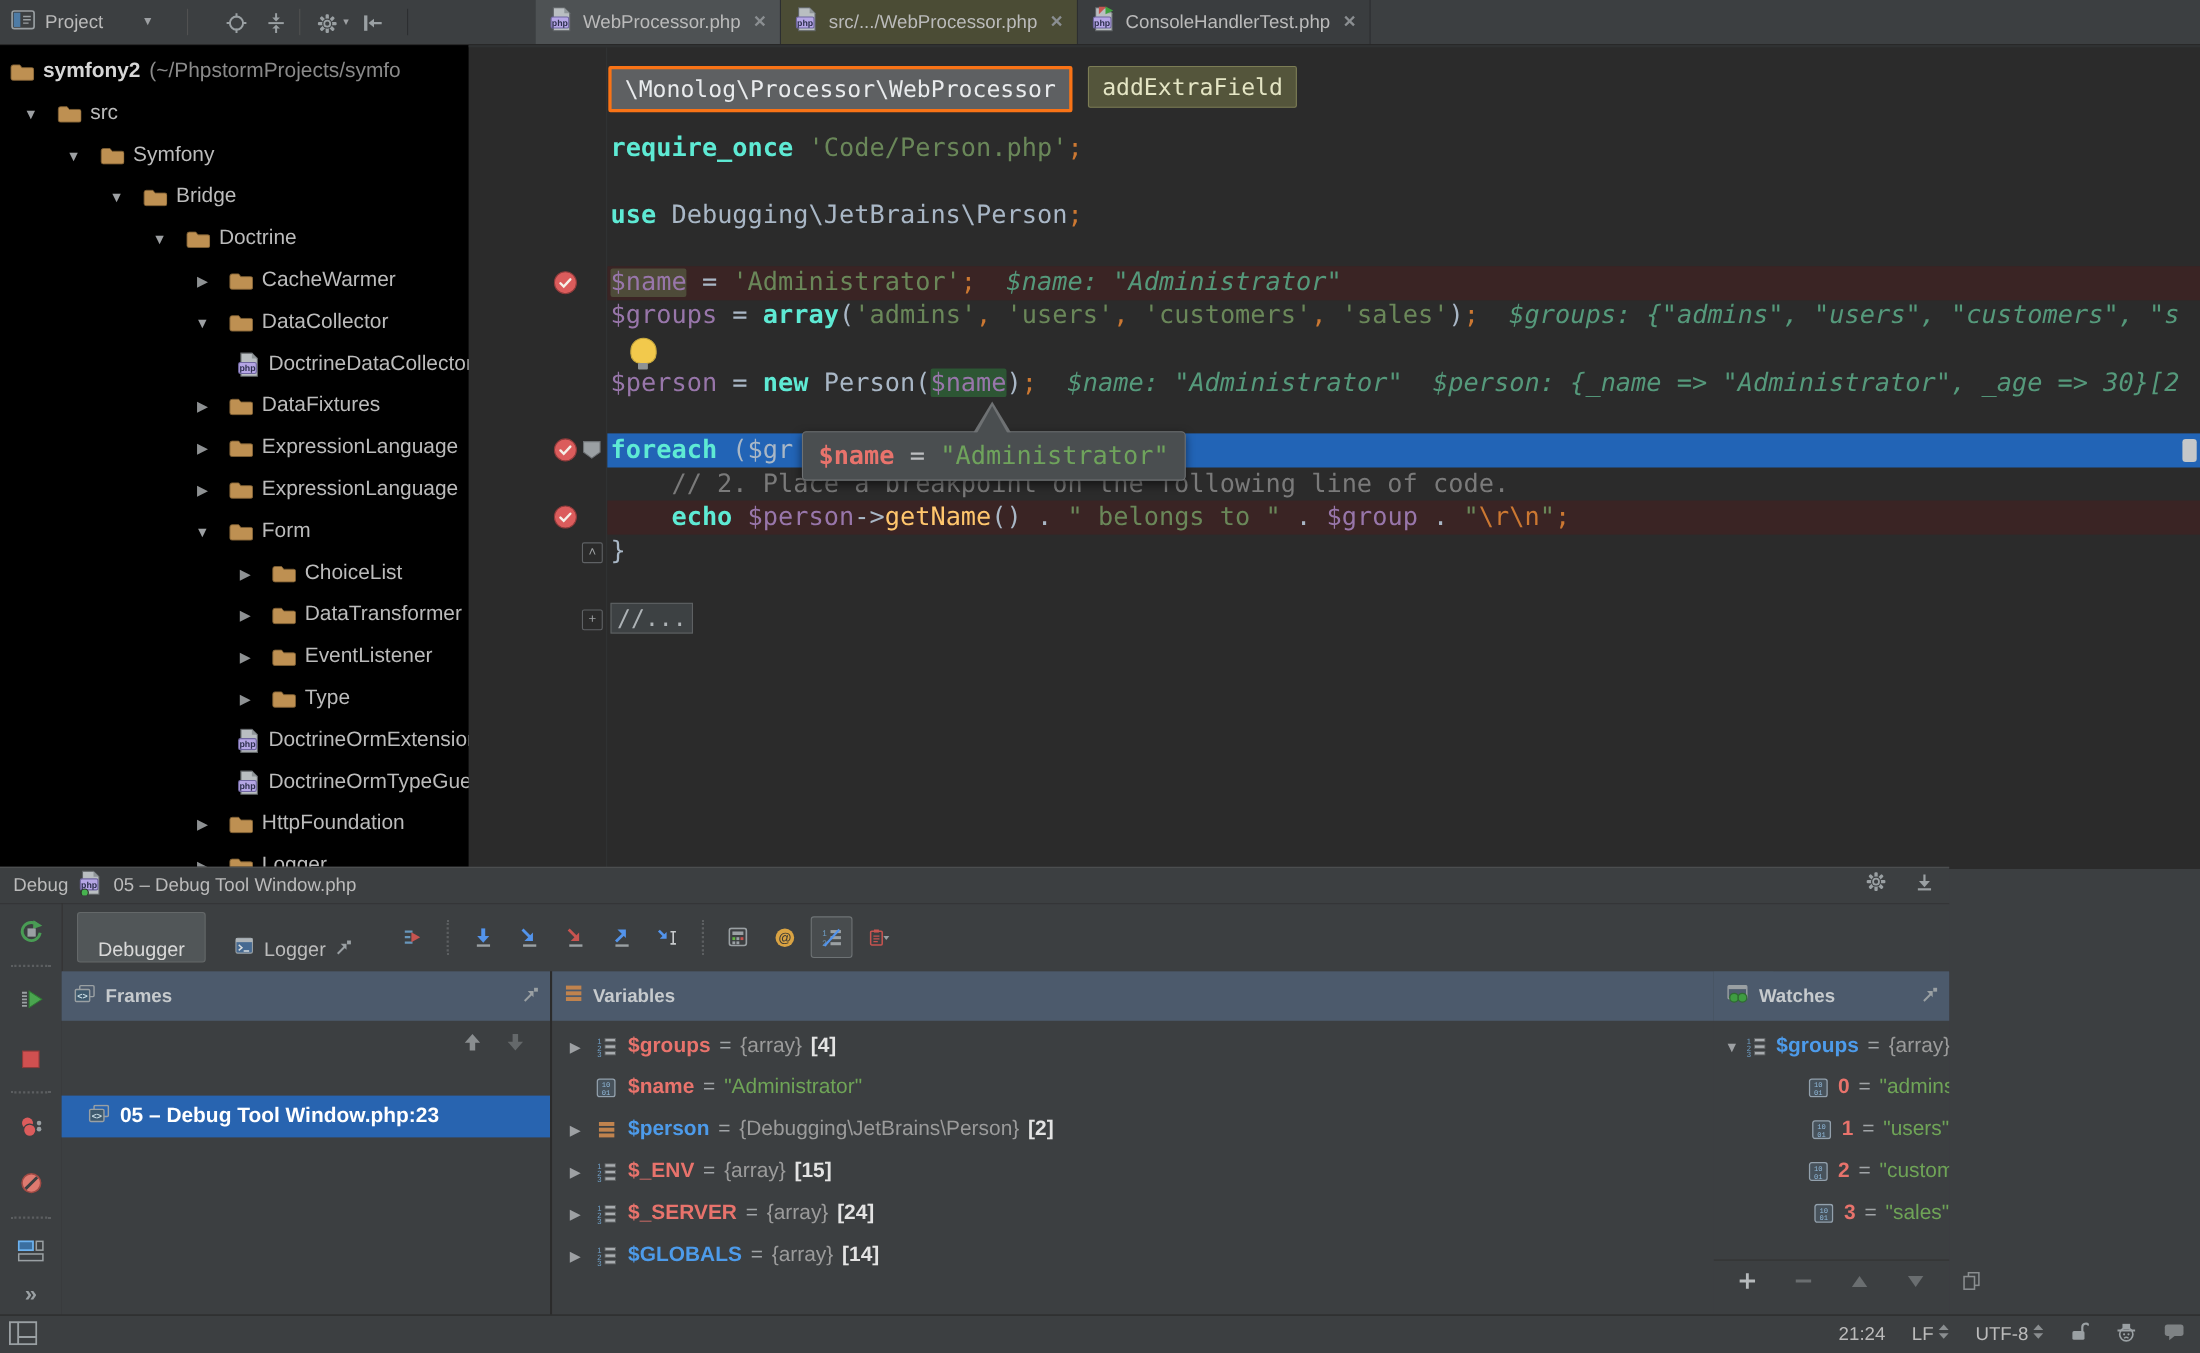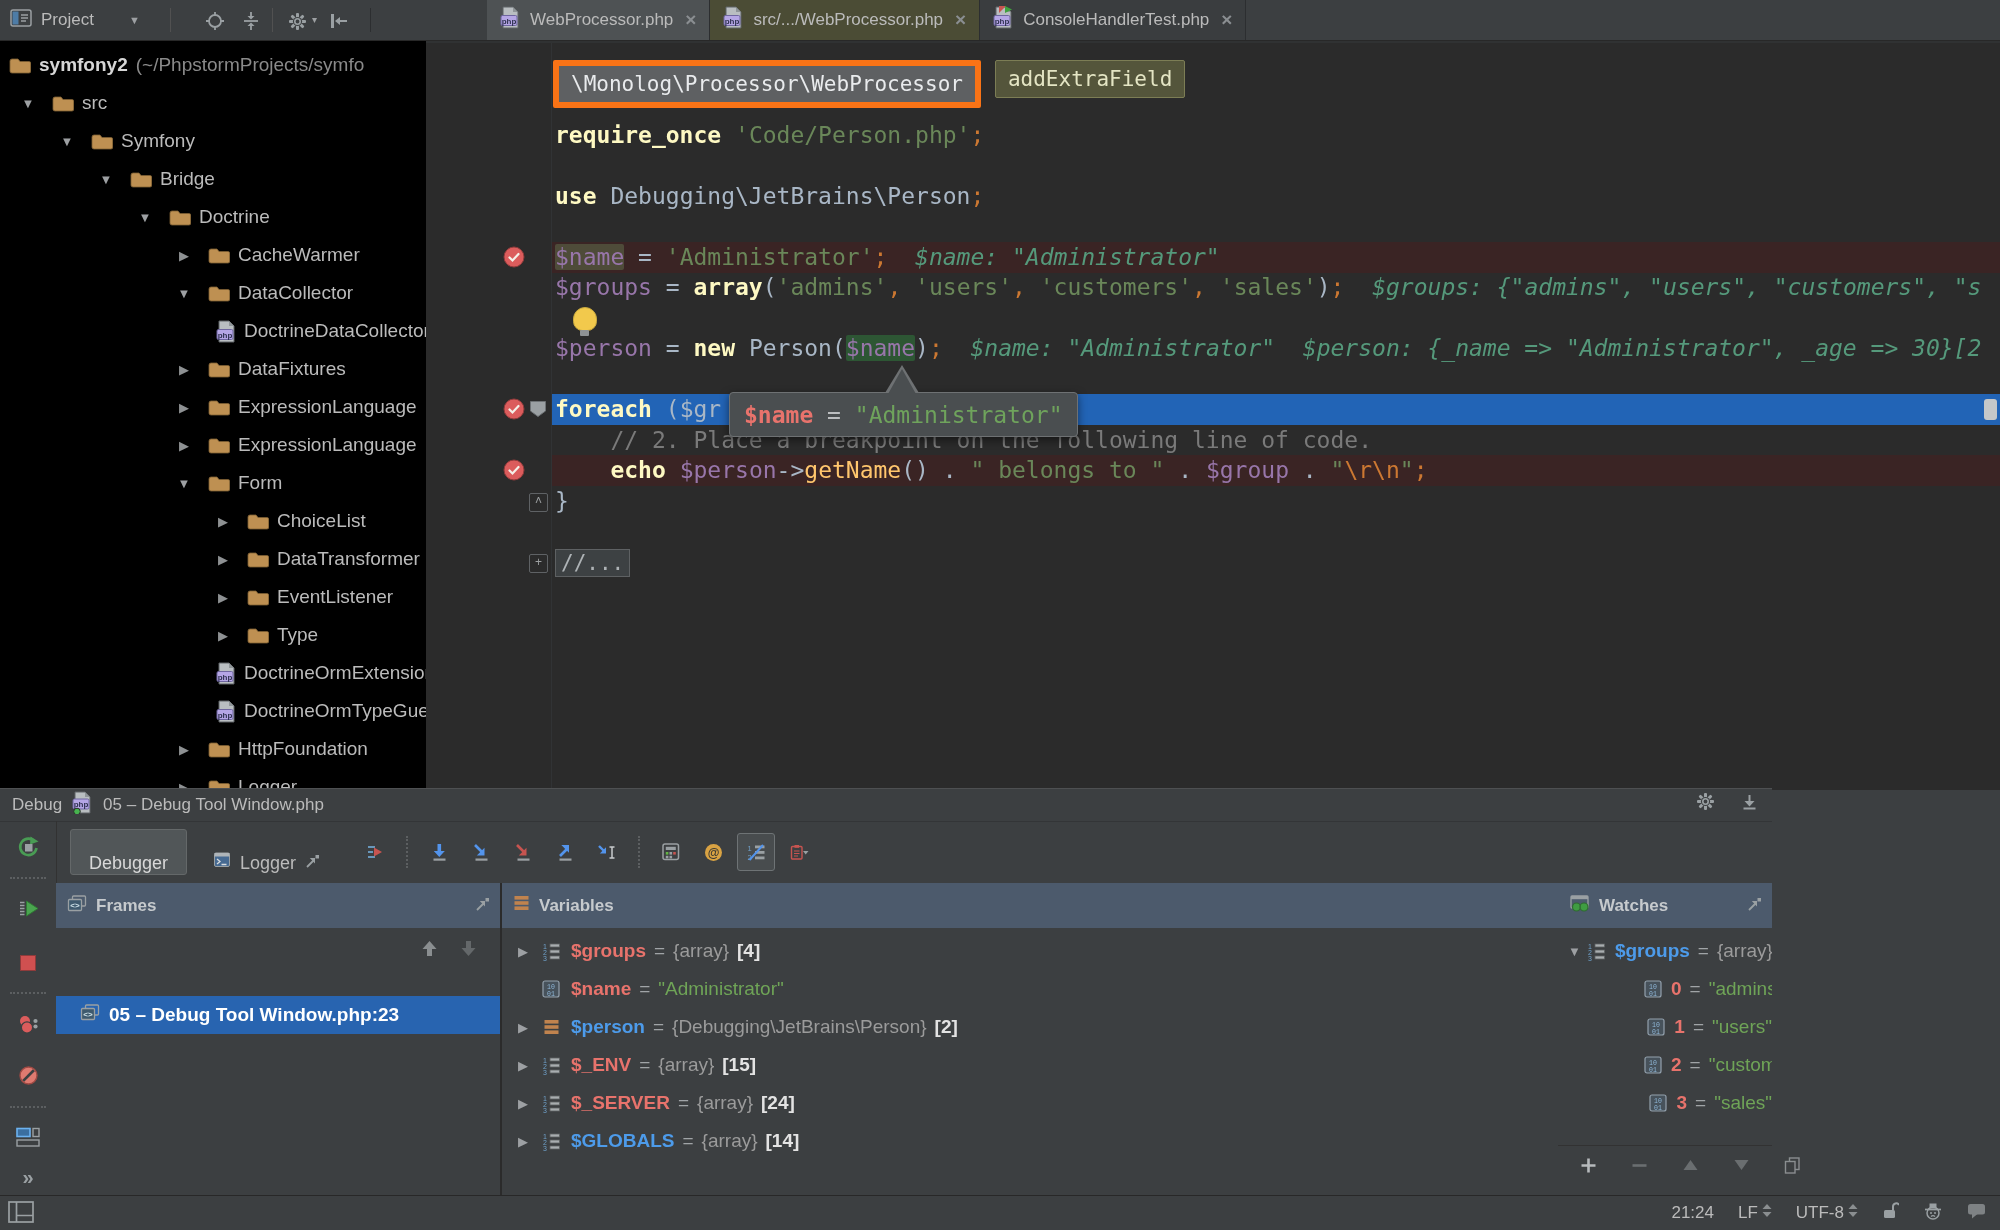--- a/index.html
+++ b/index.html
@@ -23,27 +23,27 @@
   .trow{position:absolute;left:0;right:0;height:38px;display:flex;align-items:center;white-space:nowrap;font-size:19px;color:#BBBBBB;}
   .trow .arr{display:inline-block;width:30px;margin-right:8px;text-align:center;font-size:13px;color:#9DA0A3;}
   .trow .ico{display:inline-flex;width:24px;margin-right:7px;justify-content:center;}
   .trow .rootname{font-weight:bold;color:#D6D6D6;}
   .trow .rootpath{color:#8A8A8A;margin-left:8px;}
   
   .editor{position:absolute;left:426px;top:0;width:1574px;height:747px;background:#2B2B2B;overflow:hidden;border-top:2px solid #303233;}
   .gutline{position:absolute;left:125px;top:0;bottom:0;width:1px;background:#313335;}
   .chips{position:absolute;left:127px;top:17px;display:flex;gap:14px;z-index:20;}
   .chip{height:36px;display:flex;align-items:center;padding:0 12px;font-family:"DejaVu Sans Mono","Liberation Mono",monospace;font-size:21px;border-radius:2px;}
-  .chip.class{background:#5E6062;border:6px solid #f97316;color:#E9EBED;}
+  .chip.class{background:#5E6062;border:3px solid #f97316;color:#E9EBED;}
   .chip.method{background:#54553B;border:1px solid #7C7D55;color:#E4E5C4;}
   .cline{position:absolute;left:126px;right:0;height:31px;line-height:31px;padding-left:3px;white-space:pre;
          font-family:"DejaVu Sans Mono","Liberation Mono",monospace;font-size:23px;color:#A9B7C6;}
   .cline.bp{background:#3A2424;}
   .cline.exec{background:#2264B6;}
-  .tk-kw{color:#fef9c3;font-weight:bold}.tk-pl{color:#A9B7C6}.tk-str{color:#6A8759}
+  .tk-kw{color:#5eead4;font-weight:bold}.tk-pl{color:#A9B7C6}.tk-str{color:#6A8759}
   .tk-var{color:#9876AA}.tk-fn{color:#FFC66D}.tk-cm{color:#7A7A7A}.tk-sc{color:#CC7832}
   .tk-hint{color:#55997B;font-style:italic}.tk-esc{color:#CC7832}
   .tk-fold{background:#3D4143;border:1px solid #5E6163;color:#AEB3B6;padding:1px 5px;font-size:21px}
   .tk-hlw{background:#4E4B39;border-radius:2px}.tk-hle{background:#2D5634;border-radius:2px}
   .gut-item{position:absolute;}
   .foldbox{position:absolute;width:17px;height:17px;border:1px solid #5F6265;color:#9DA0A2;background:#2B2B2B;
            font-size:12px;line-height:15px;text-align:center;border-radius:2px;}
   .bulb{position:absolute;width:22px;height:22px;border-radius:50% 50% 40% 40%;background:#F2C94C;border:1px solid #C9A93E;z-index:5;}
   .bulb:after{content:"";position:absolute;left:6px;bottom:-6px;width:9px;height:6px;background:#8E9294;border-radius:1px;}
   .scrollmark{position:absolute;right:3px;top:5px;width:13px;height:21px;background:#C4C7C9;border-radius:3px;}

